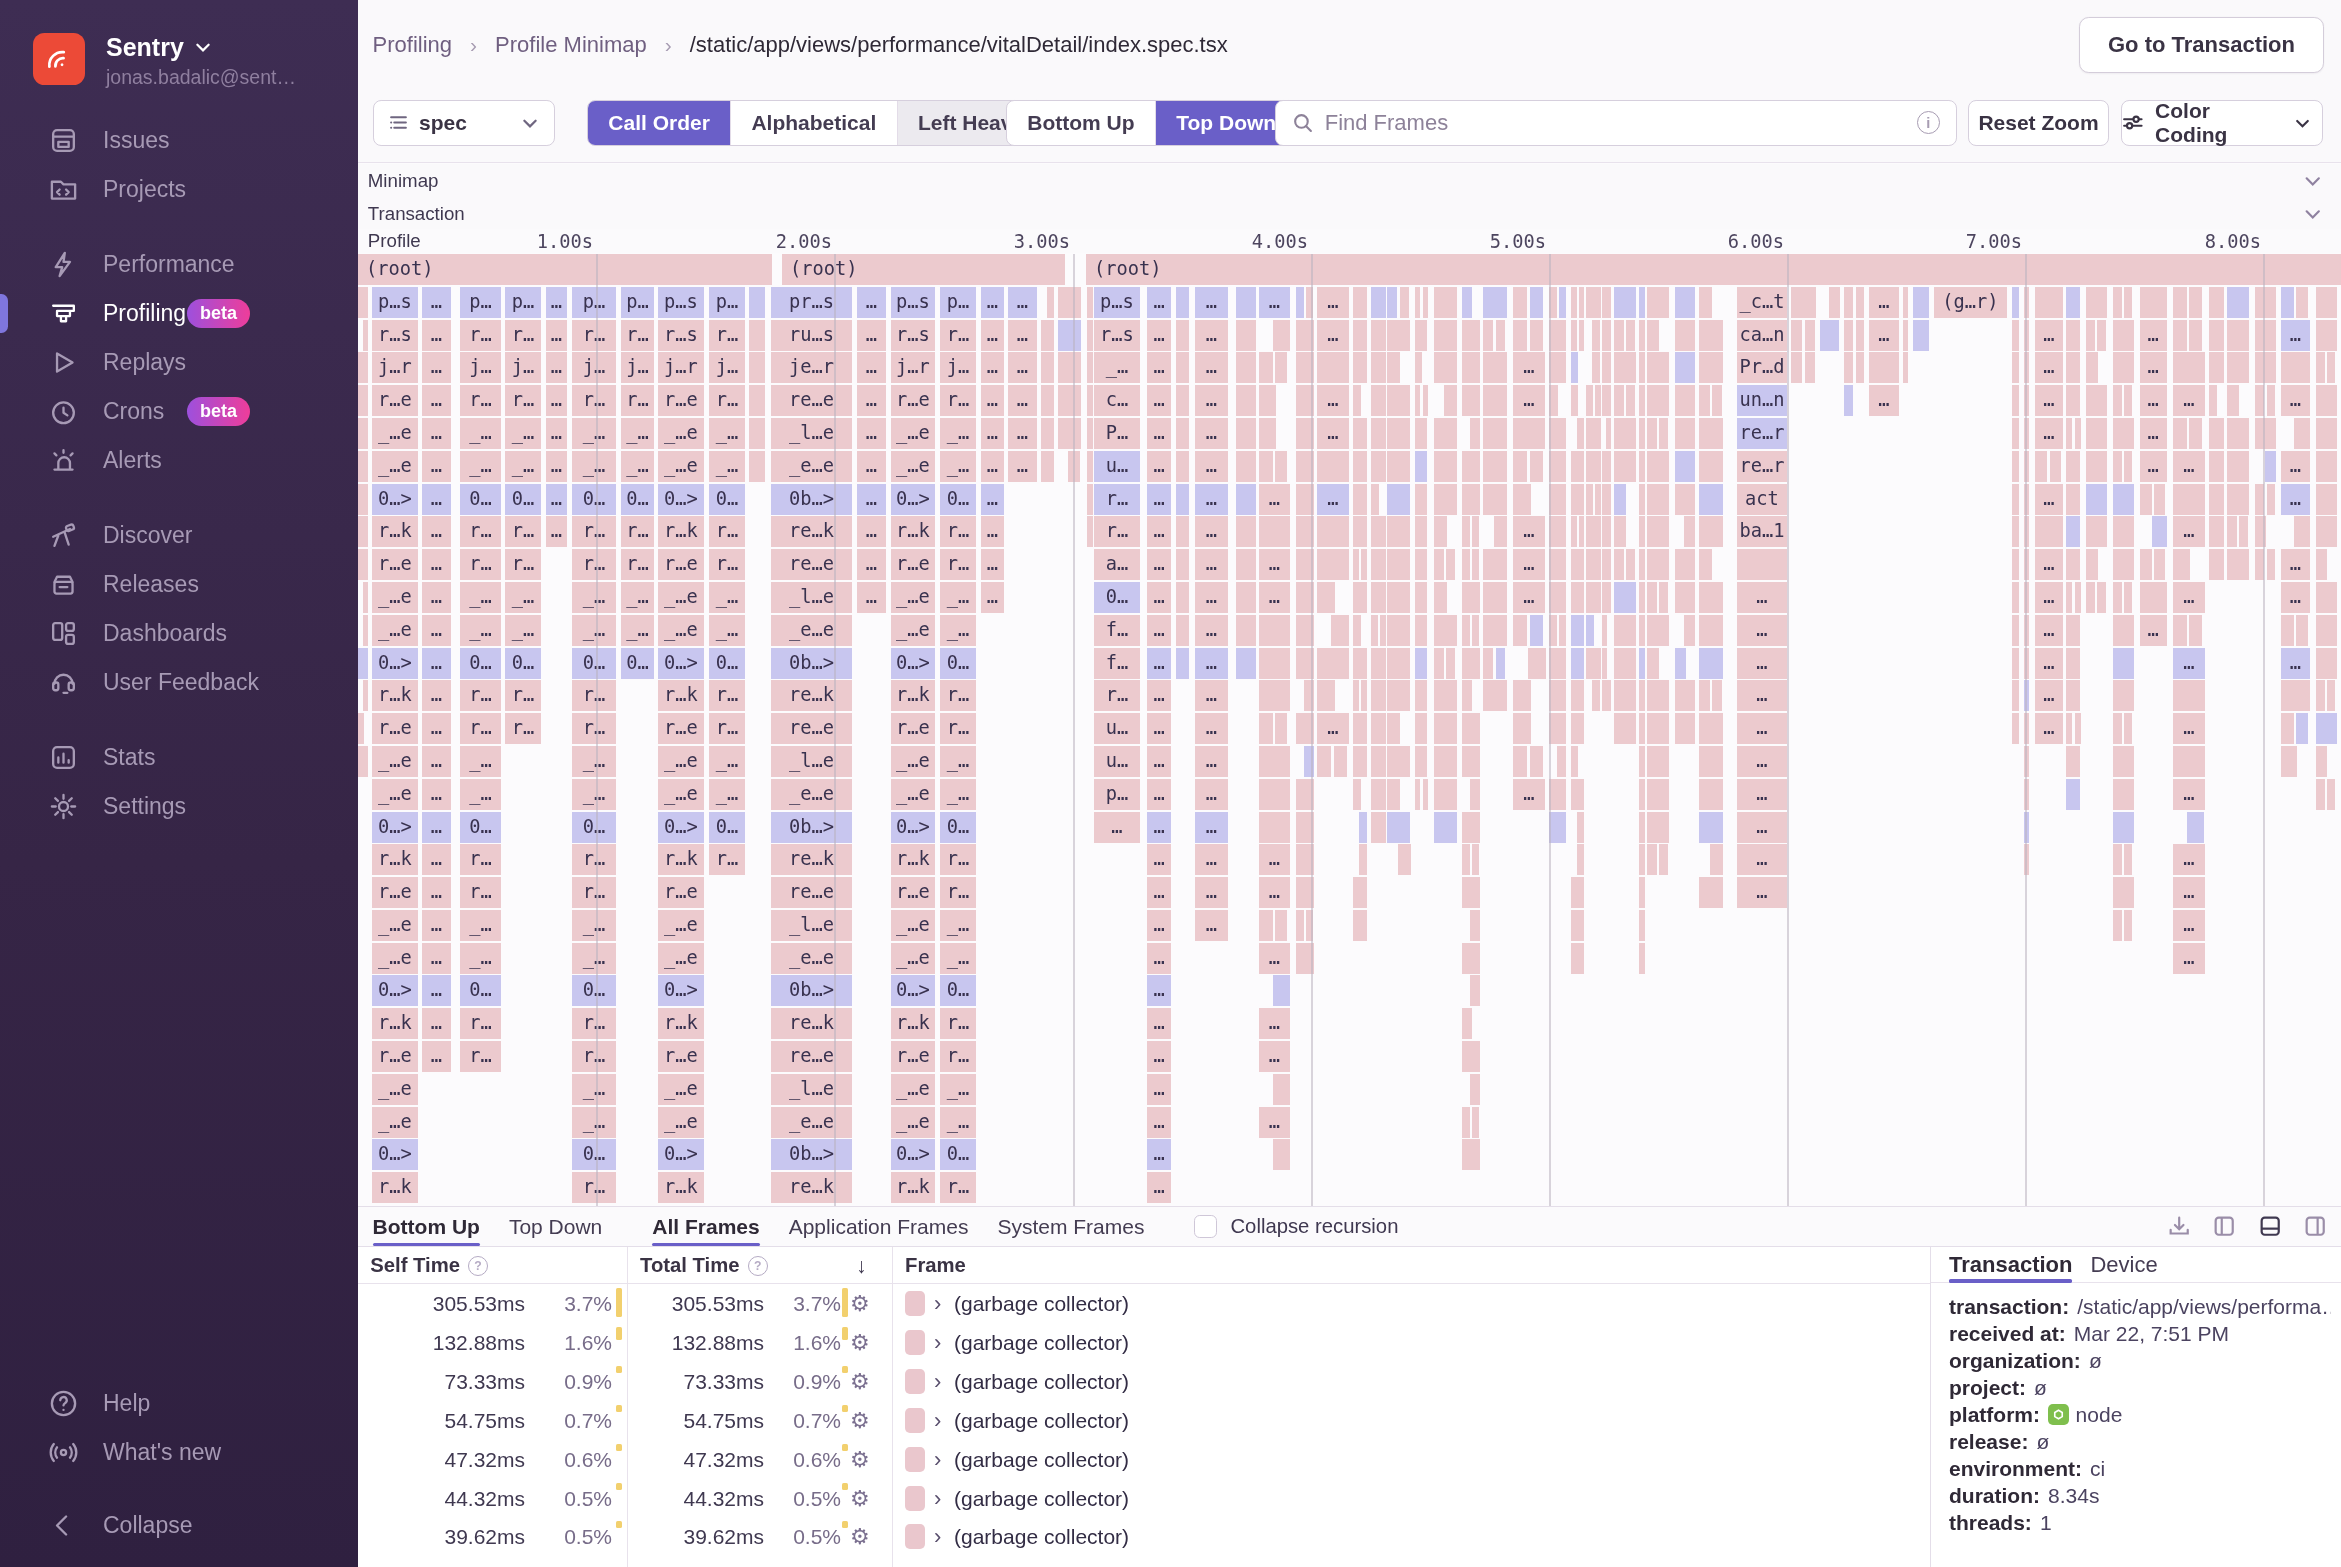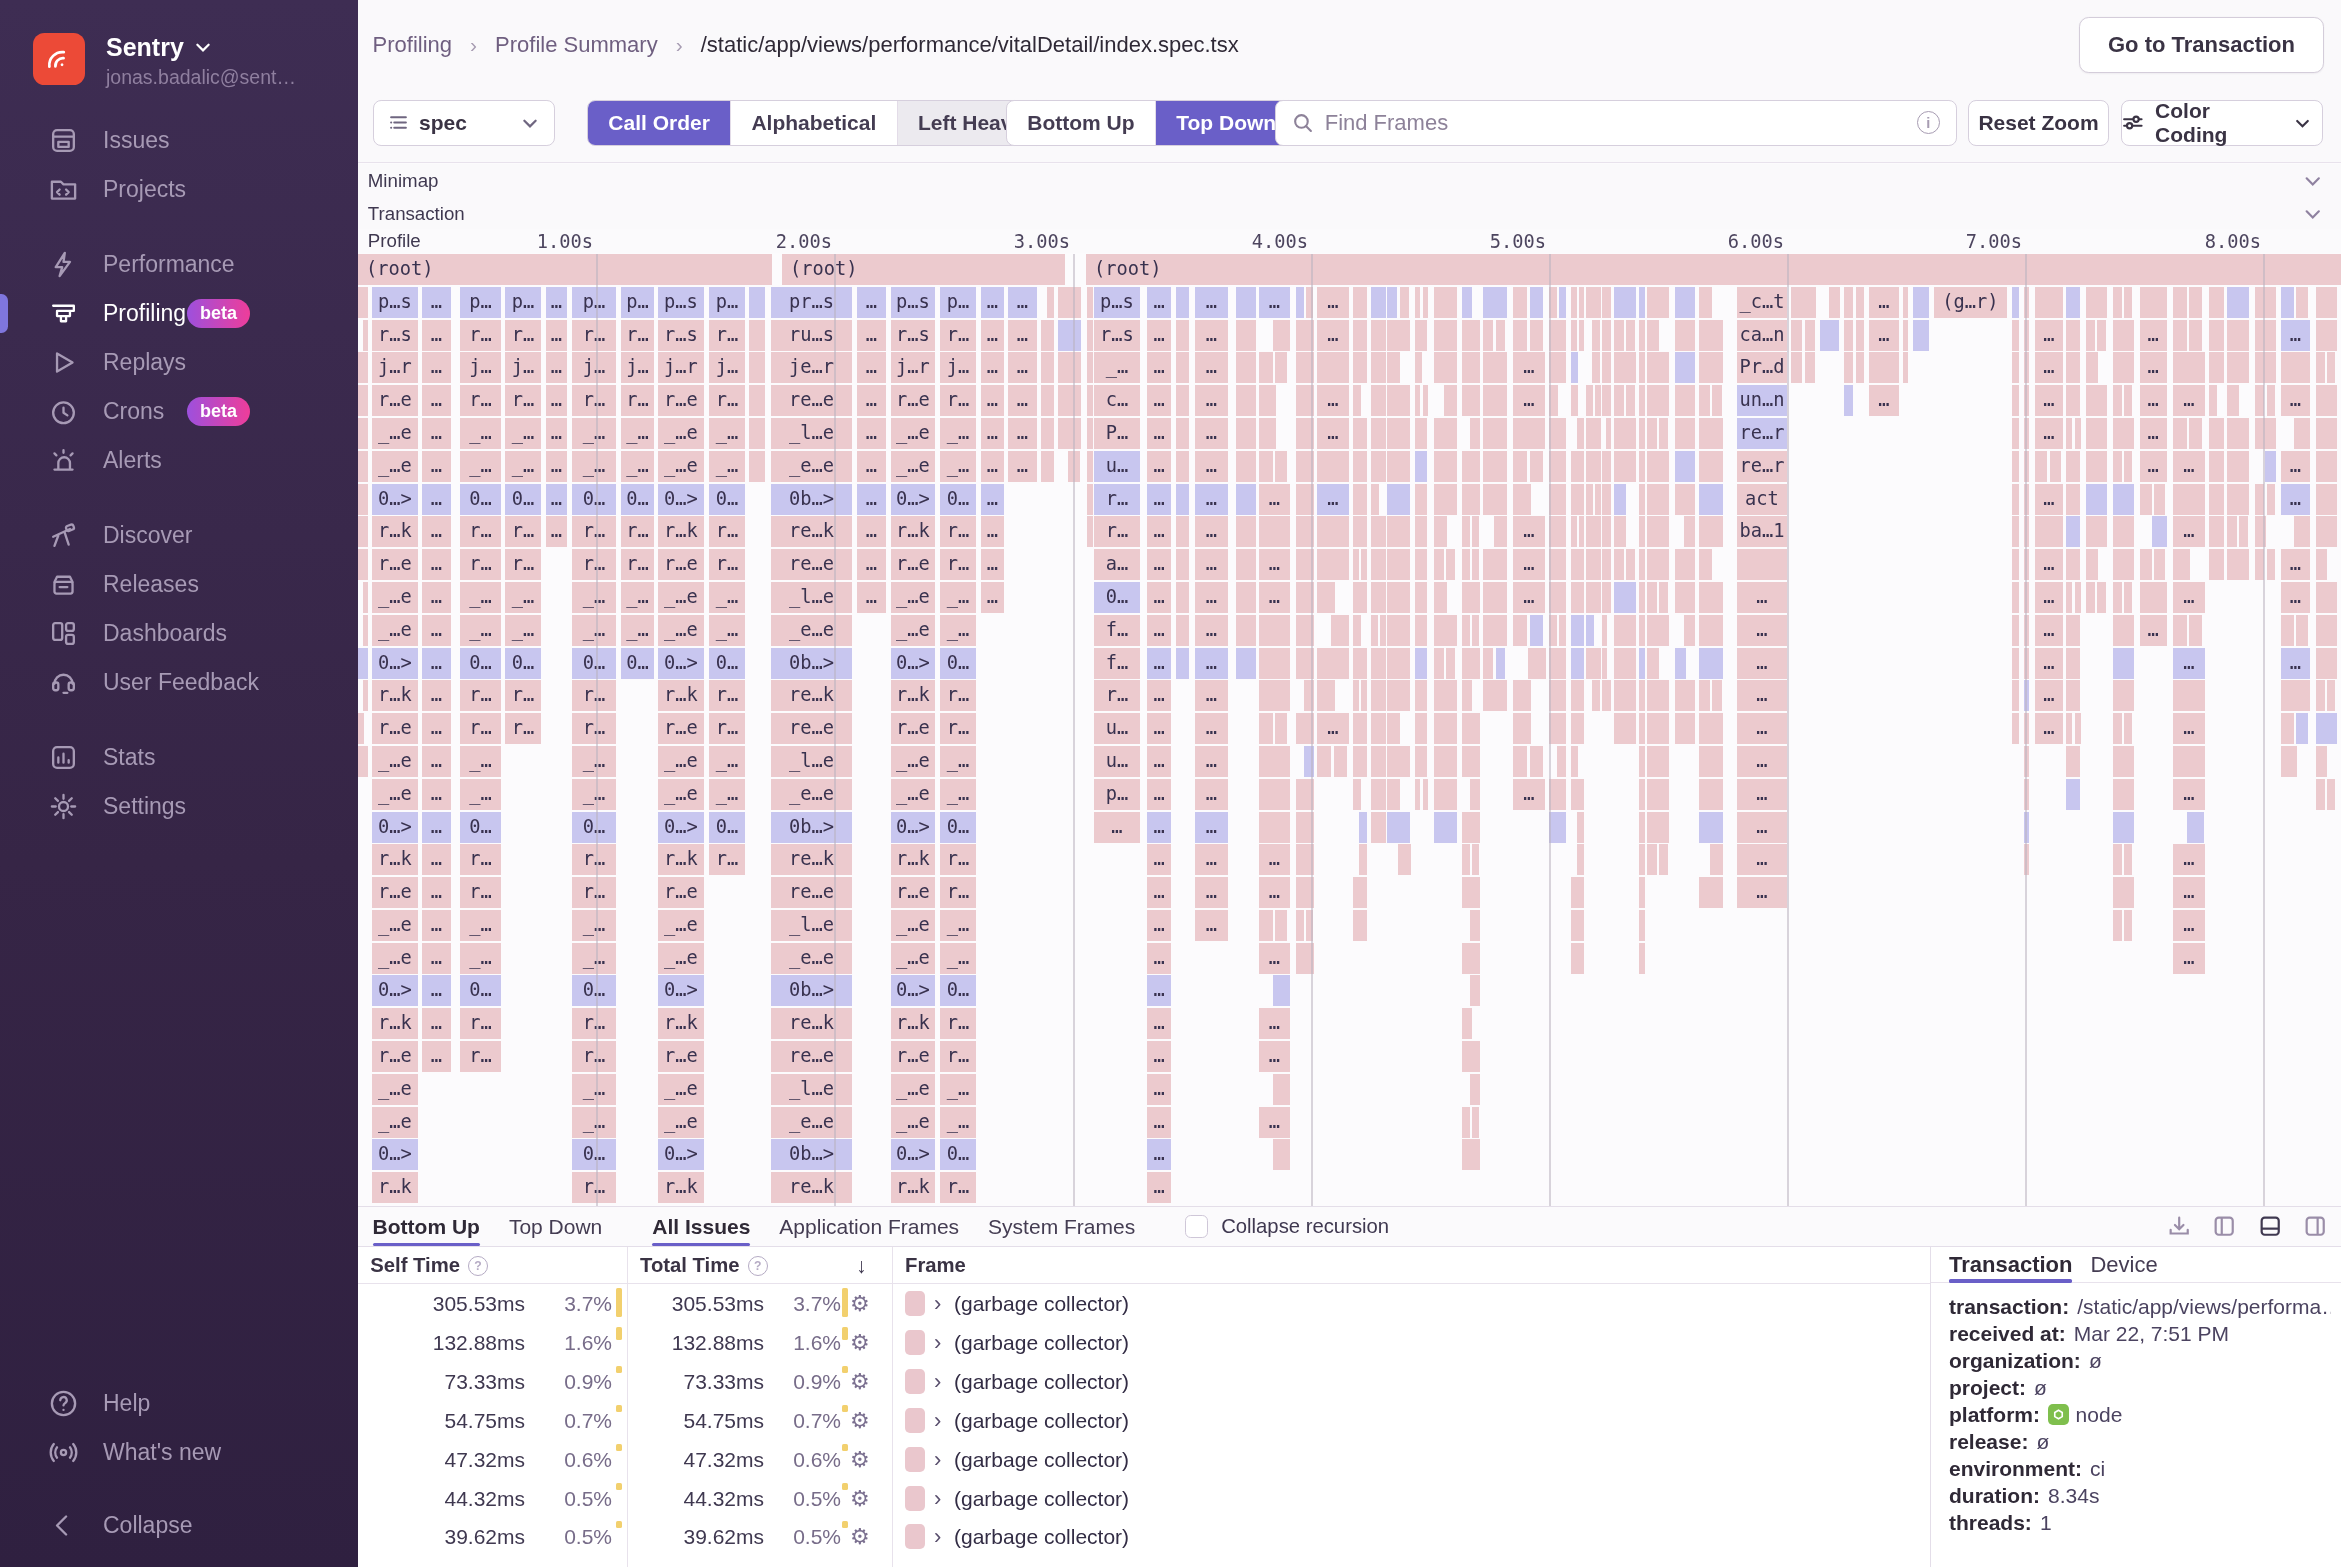--- a/index.html
+++ b/index.html
@@ -282,21 +282,21 @@
         </div>
       </div>
   </aside>
 
   <div class="main">
 
     <div class="topbar">
       <div class="crumbs" id="crumbs">
           <span class="crumb">Profiling</span>
           <span class="crumb-sep">›</span>
-          <span class="crumb">Profile Summary</span>
+          <span class="crumb">Profile Minimap</span>
           <span class="crumb-sep">›</span>
           <span class="crumb last">/static/app/views/performance/vitalDetail/index.spec.tsx</span>
         </div>
       <div class="goto-btn">Go to Transaction</div>
     </div>
 
     <div class="toolbar">
       <div class="ctl thread-sel">
         <svg width="21" height="21" viewBox="0 0 20 20" fill="none" stroke="#6f6680" stroke-width="2" stroke-linecap="round">
             <path d="M3 5h14M6 10h11M6 15h11"></path>
@@ -1447,21 +1447,21 @@
         <div class="gline" style="left: 1667px;"></div>
         <div class="gline" style="left: 1905px;"></div>
       </div>
 
     <div class="btabs">
       <span id="view-tabs" style="display:flex;height:100%">
           <span class="btab sel">Bottom Up</span>
           <span class="btab">Top Down</span>
         </span>
       <span id="frame-tabs" style="display:flex;height:100%">
-          <span class="btab sel grp">All Issues</span>
+          <span class="btab sel grp">All Frames</span>
           <span class="btab">Application Frames</span>
           <span class="btab">System Frames</span>
         </span>
       <span class="chk"></span>
       <span class="chklabel">Collapse recursion</span>
       <span class="bicons">
         <svg width="24.4" height="24.4" viewBox="0 0 20 20" fill="none" stroke="currentColor" stroke-width="1.8" stroke-linecap="round">
             <path d="M10 3v9M6.5 9 10 12.5 13.5 9"></path>
             <path d="M3 13v3h14v-3"></path>
           </svg>

